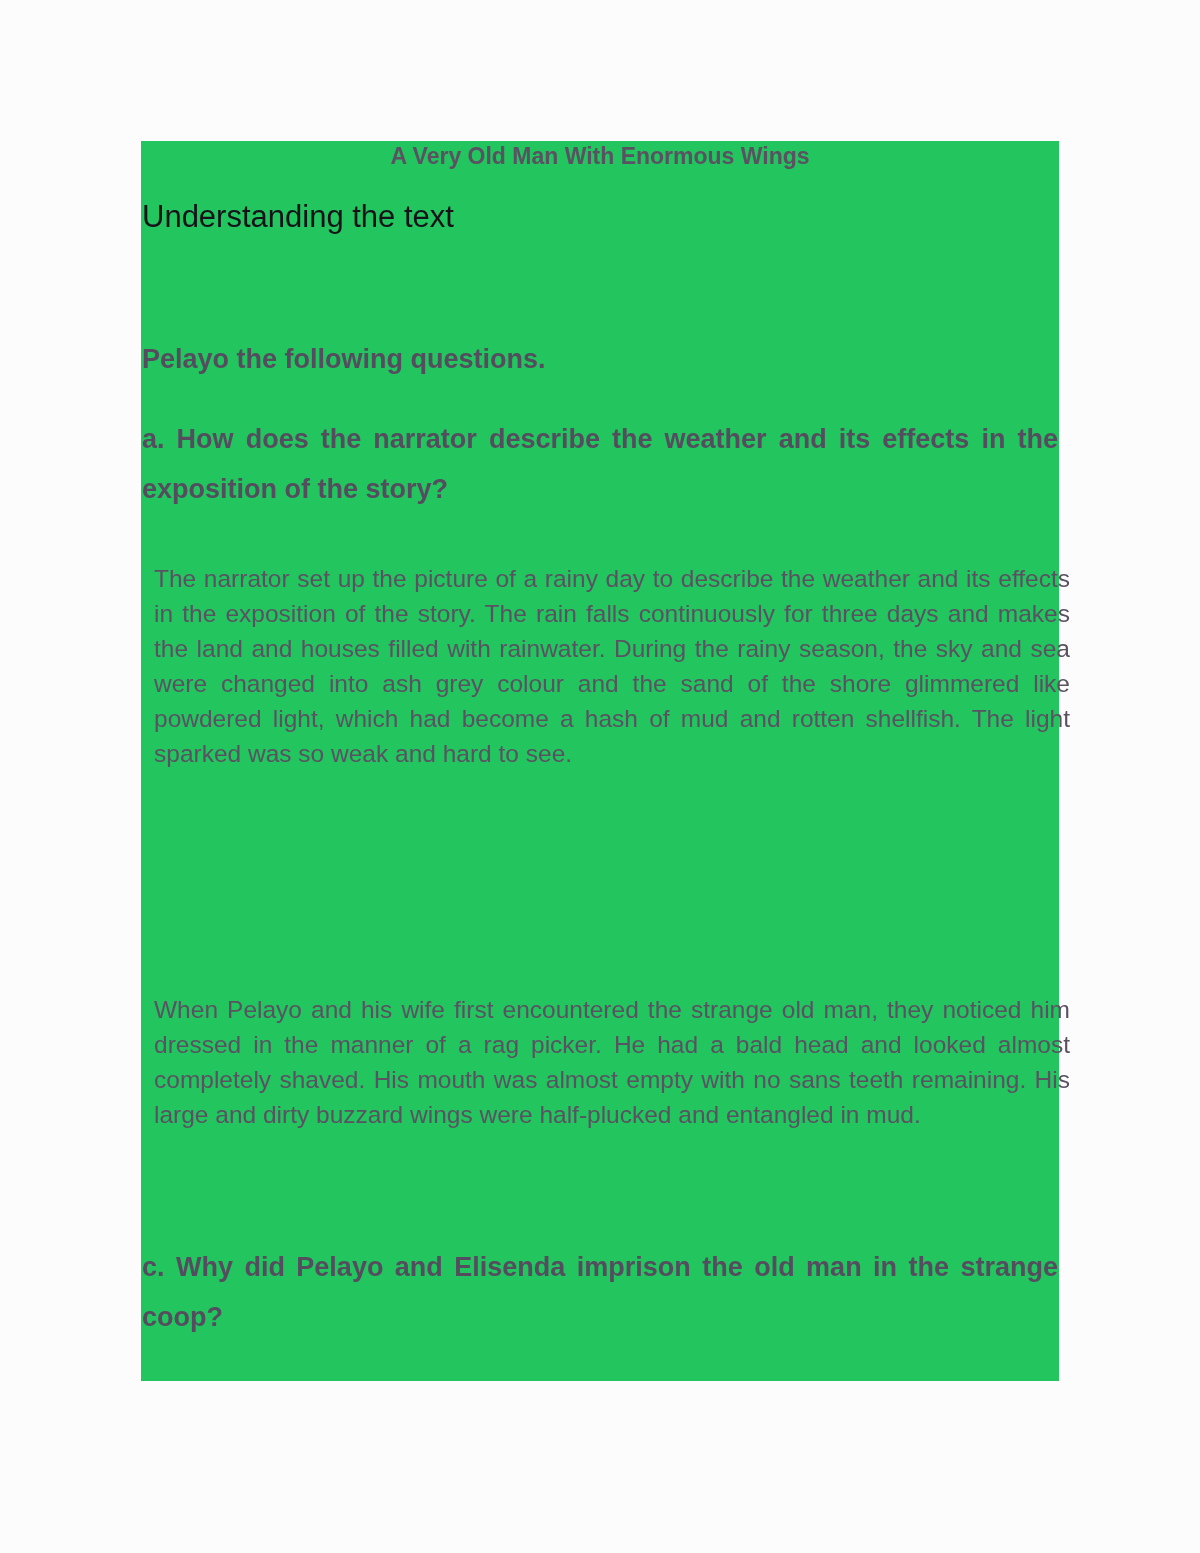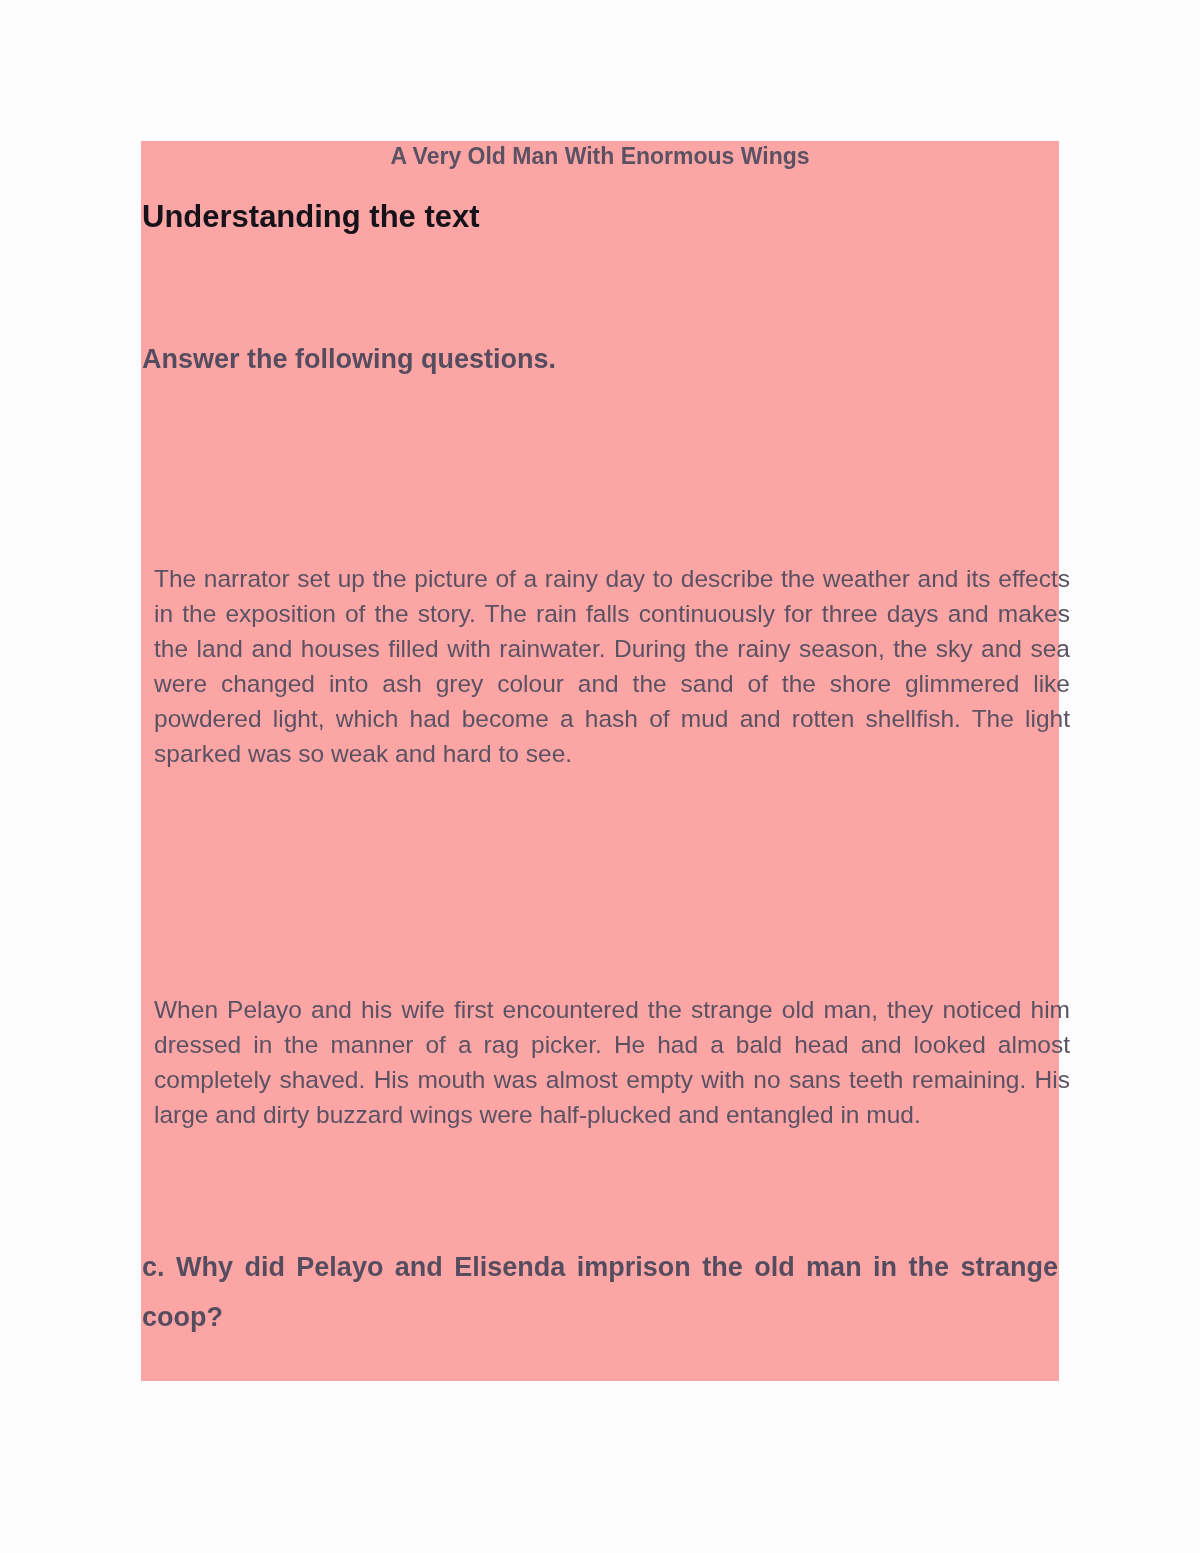--- a/index.html
+++ b/index.html
@@ -12,38 +12,38 @@
       height: 1553px;
       position: relative;
       font-family: "Liberation Sans", sans-serif;
     }
     .panel {
       position: absolute;
       left: 141px;
       top: 141px;
       width: 918px;
       height: 1240px;
-      background: #fca5a5;
+      background: #22c55e;
     }
     .doc-title {
       position: absolute;
       left: 0;
       top: 2px;
       width: 918px;
       text-align: center;
       font-size: 23px;
       font-weight: bold;
       color: #5a5263;
     }
     .section-heading {
       position: absolute;
       left: 1px;
       top: 58px;
       font-size: 31px;
-      font-weight: bold;
+      font-weight: normal;
       color: #15121a;
       margin: 0;
     }
     .instruction {
       position: absolute;
       left: 1px;
       top: 203px;
       font-size: 27px;
       font-weight: bold;
       color: #554d5f;
@@ -75,20 +75,21 @@
     #q-b { top: 705px; }
     #ans-b { top: 839px; }
     #q-c { top: 1101px; }
   </style>
 </head>
 <body>
 
 <div class="panel">
   <div class="doc-title">A Very Old Man With Enormous Wings</div>
   <h2 class="section-heading">Understanding the text</h2>
-  <h3 class="instruction">Answer the following questions.</h3>
+  <h3 class="instruction">Pelayo the following questions.</h3>
 
+  <h3 class="question" id="q-a">a. How does the narrator describe the weather and its effects in the exposition of the story?</h3>
   <p class="answer" id="ans-a">The narrator set up the picture of a rainy day to describe the weather and its effects in the exposition of the story. The rain falls continuously for three days and makes the land and houses filled with rainwater. During the rainy season, the sky and sea were changed into ash grey colour and the sand of the shore glimmered like powdered light, which had become a hash of mud and rotten shellfish. The light sparked was so weak and hard to see.</p>
 
   <p class="answer" id="ans-b">When Pelayo and his wife first encountered the strange old man, they noticed him dressed in the manner of a rag picker. He had a bald head and looked almost completely shaved. His mouth was almost empty with no sans teeth remaining. His large and dirty buzzard wings were half-plucked and entangled in mud.</p>
 
   <h3 class="question" id="q-c">c. Why did Pelayo and Elisenda imprison the old man in the strange coop?</h3>
 </div>
 
 </body></html>

